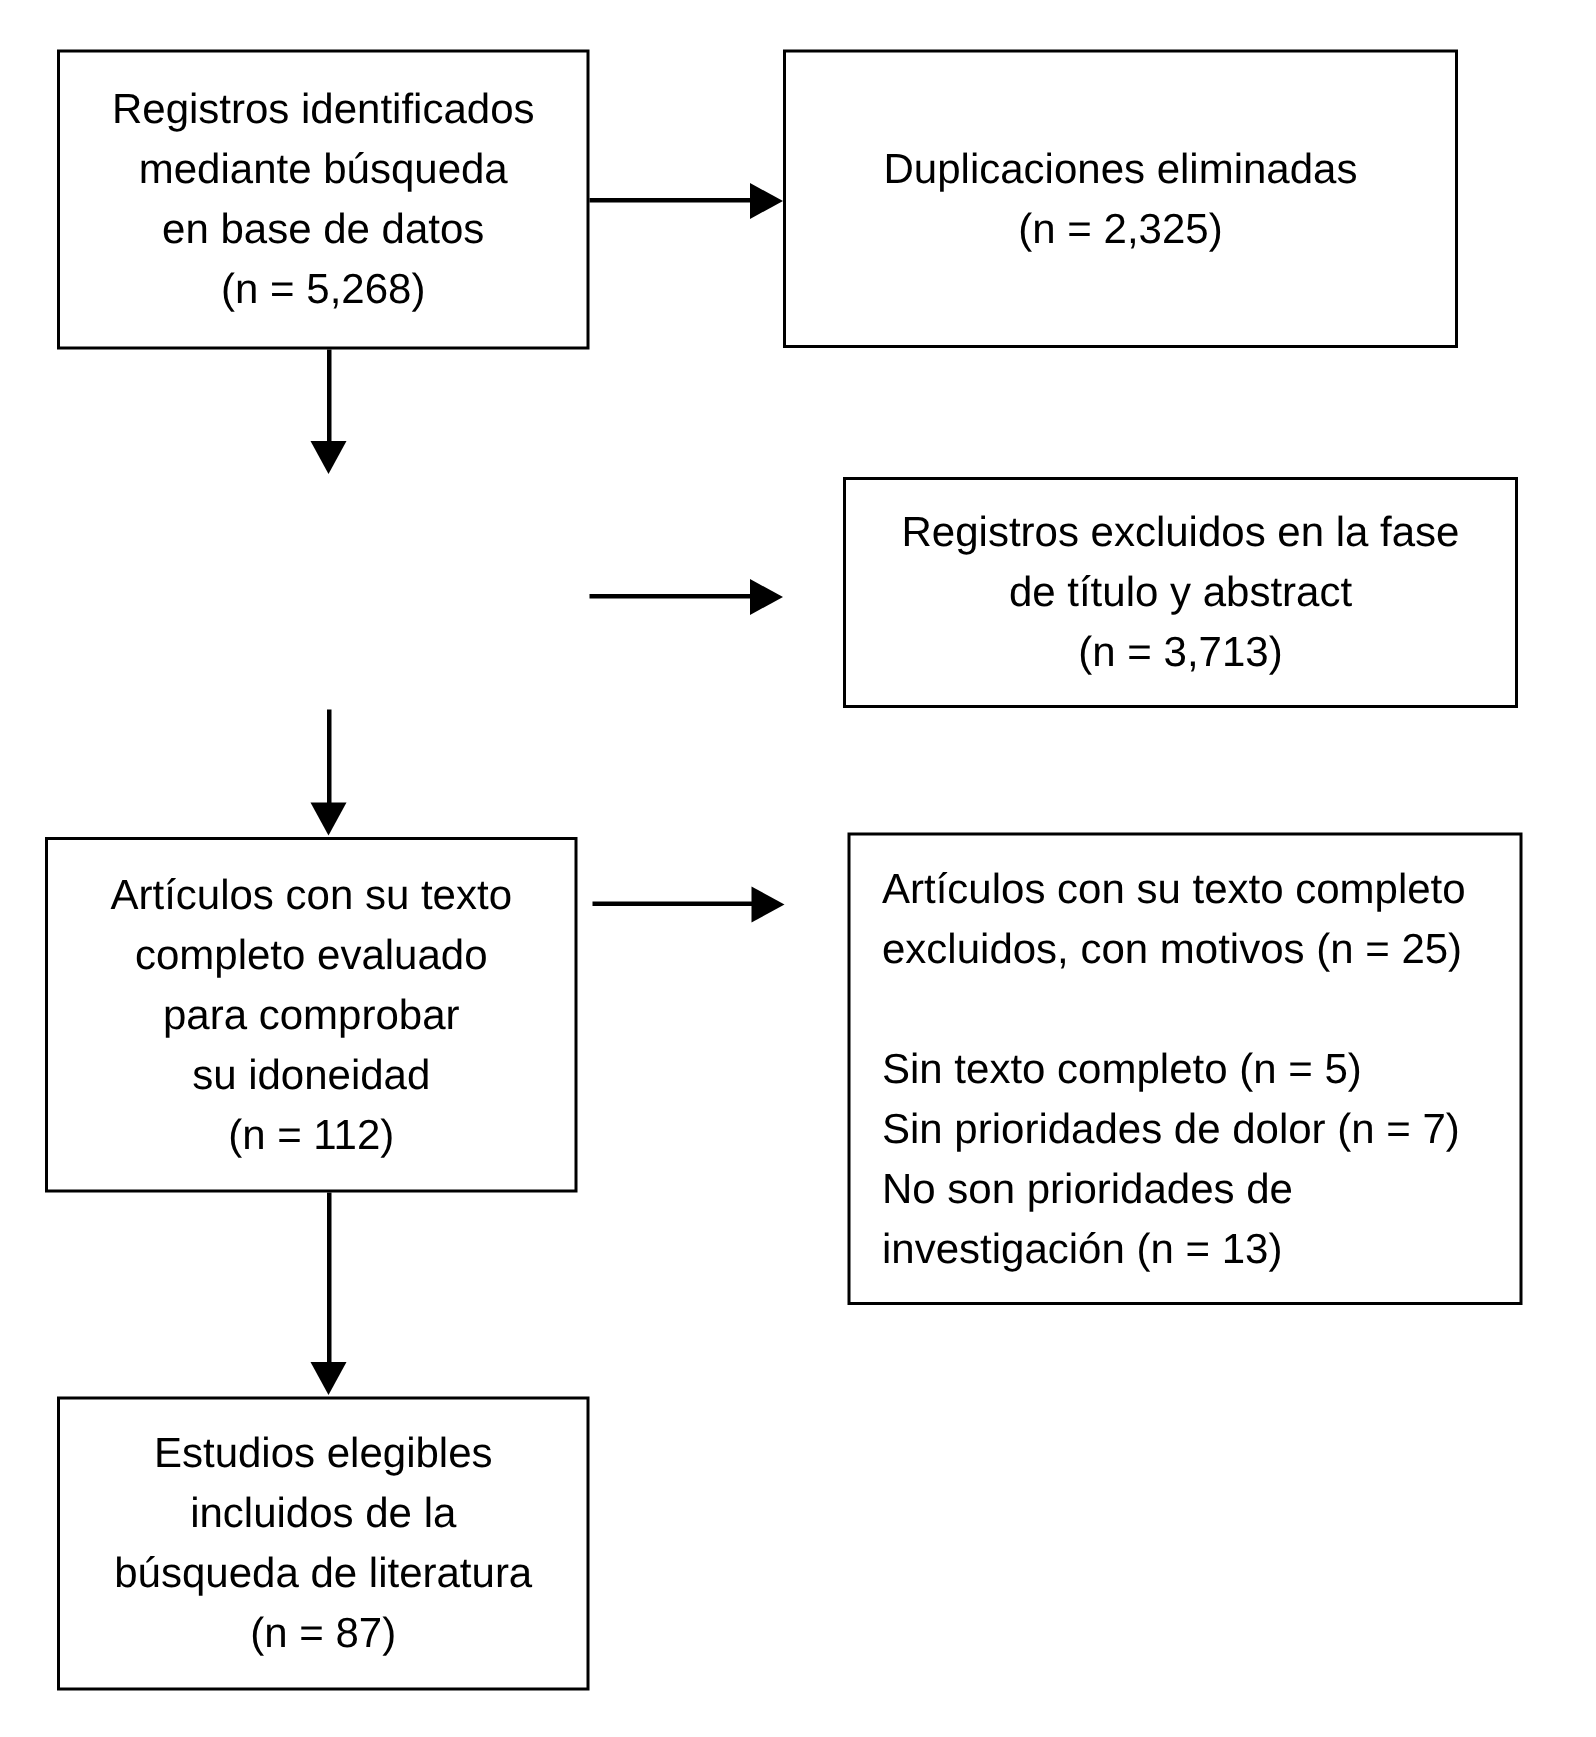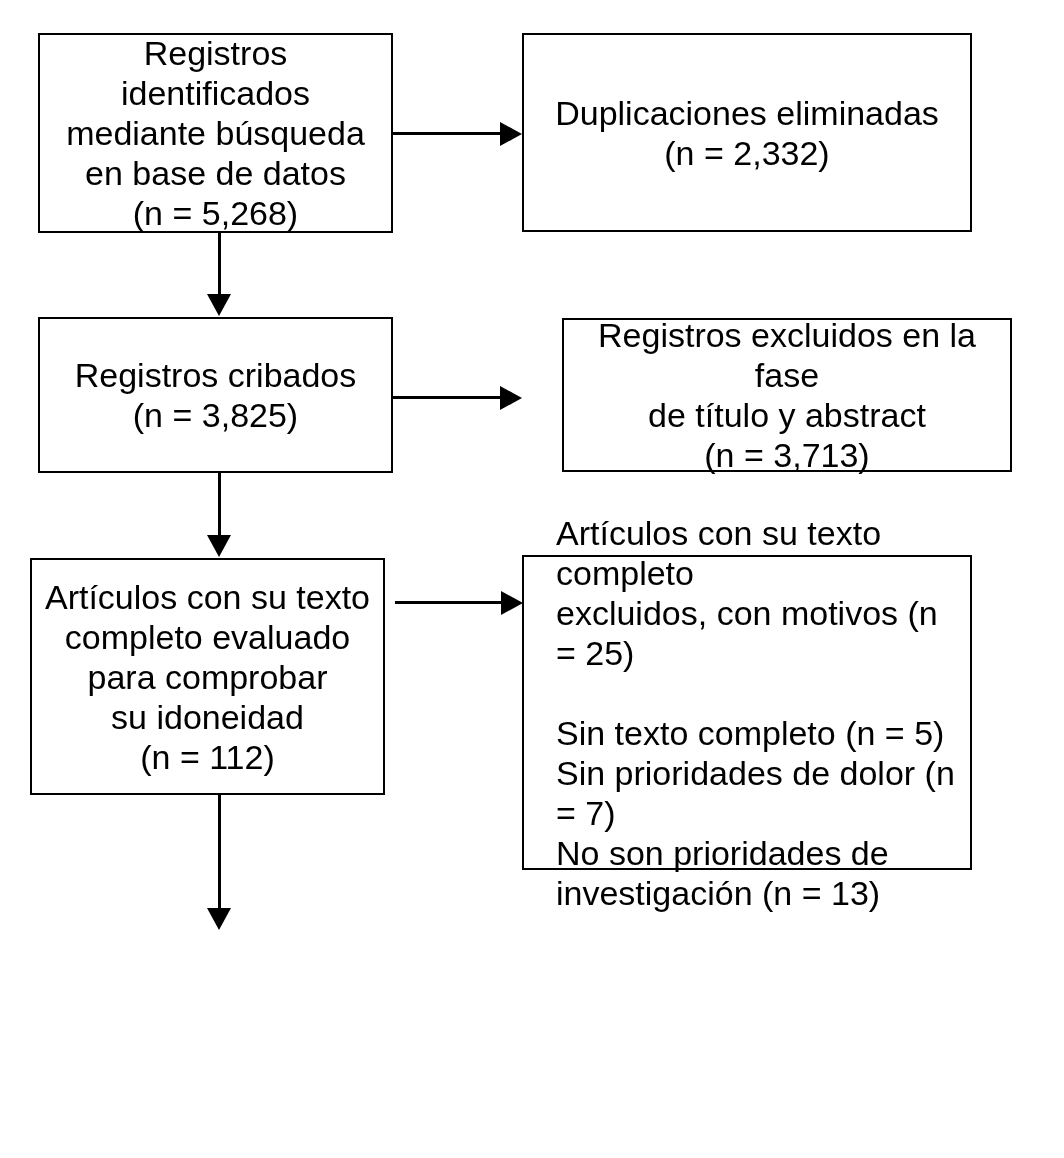--- a/index.html
+++ b/index.html
@@ -18,30 +18,31 @@
   }
   .box {
     position: absolute;
     box-sizing: border-box;
     border: 2.5px solid #000000;
     background: #ffffff;
     display: flex;
     align-items: center;
     justify-content: center;
     text-align: center;
-    font-size: 34px;
+    font-size: 28px;
     line-height: 40px;
     white-space: pre-line;
     padding: 4px 8px;
   }
   .box.align-left {
     justify-content: flex-start;
     text-align: left;
-    padding-left: 32px;
+    padding-left: 21px;
     padding-right: 12px;
+    margin-left: 43px;
   }
   
   .b1 { left: 38px;  top: 33px;  width: 355px; height: 200px; }
   .b3 { left: 38px;  top: 317px; width: 355px; height: 156px; }
   .b5 { left: 30px;  top: 558px; width: 355px; height: 237px; }
   .b7 { left: 38px;  top: 931px; width: 355px; height: 196px; }
   
   .b2 { left: 522px; top: 33px;  width: 450px; height: 199px; }
   .b4 { left: 522px; top: 318px; width: 450px; height: 154px; margin-left: 40px; }
   .b6 { left: 522px; top: 555px; width: 450px; height: 315px; }
@@ -89,32 +90,34 @@
 </head>
 <body>
 
 <div class="canvas">
 
   <div class="box b1">Registros identificados
 mediante búsqueda
 en base de datos
 (n = 5,268)</div>
 
-  <div class="box b3">Registros cribados
-(n = 3,825)</div>
 
   <div class="box b5">Artículos con su texto
 completo evaluado
 para comprobar
 su idoneidad
 (n = 112)</div>
 
+  <div class="box b7">Estudios elegibles
+incluidos de la
+búsqueda de literatura
+(n = 87)</div>
 
   <div class="box b2">Duplicaciones eliminadas
-(n = 2,332)</div>
+(n = 2,325)</div>
 
   <div class="box b4">Registros excluidos en la fase
 de título y abstract
 (n = 3,713)</div>
 
   <div class="box b6 align-left">Artículos con su texto completo
 excluidos, con motivos (n = 25)
 
 Sin texto completo (n = 5)
 Sin prioridades de dolor (n = 7)

